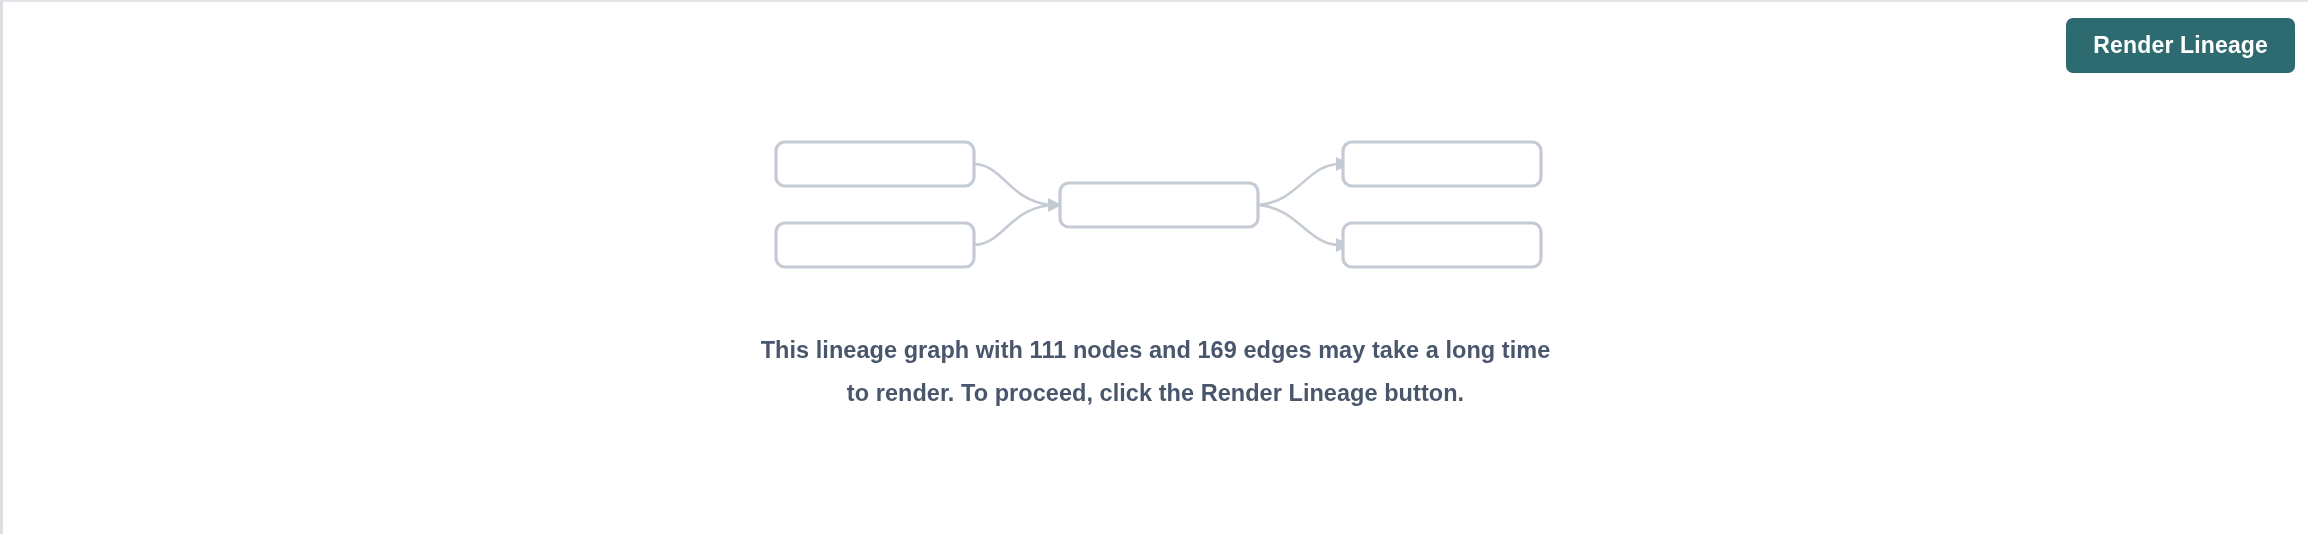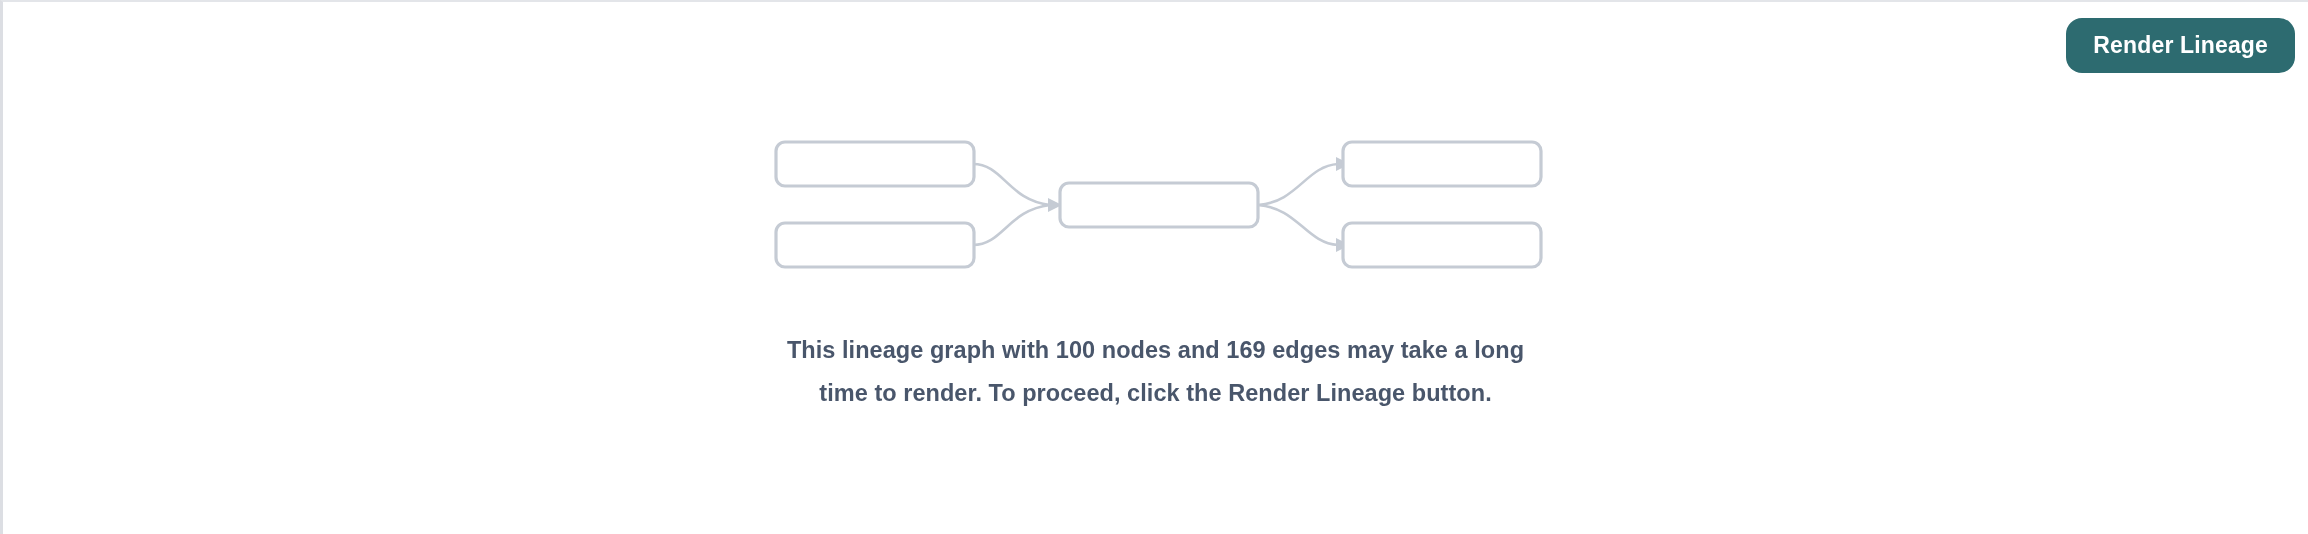--- a/index.html
+++ b/index.html
@@ -36,21 +36,21 @@
     top: 16px;
     right: 13px;
     height: 55px;
     padding: 0 27px;
     display: flex;
     align-items: center;
     justify-content: center;
     background: #2d6b70;
     color: #ffffff;
     border: none;
-    border-radius: 16px;
+    border-radius: 7px;
     font-family: "Liberation Sans", sans-serif;
     font-size: 23px;
     font-weight: bold;
     letter-spacing: 0.15px;
     cursor: pointer;
     white-space: nowrap;
   }
 
   
   .graph-placeholder {
@@ -124,15 +124,15 @@
       <polygon class="edge-arrow" points="578,108 592,115 578,122"></polygon>
 
       <rect class="node-rect" x="18" y="12" width="198" height="44" rx="9" ry="9"></rect>
       <rect class="node-rect" x="18" y="93" width="198" height="44" rx="9" ry="9"></rect>
       <rect class="node-rect" x="302" y="53" width="198" height="44" rx="9" ry="9"></rect>
       <rect class="node-rect" x="585" y="12" width="198" height="44" rx="9" ry="9"></rect>
       <rect class="node-rect" x="585" y="93" width="198" height="44" rx="9" ry="9"></rect>
     </svg>
   </div>
 
-  <div class="message">This lineage graph with 100 nodes and 169 edges may take a long time to render. To proceed, click the Render Lineage button.</div>
+  <div class="message">This lineage graph with 111 nodes and 169 edges may take a long time to render. To proceed, click the Render Lineage button.</div>
 
 </div>
 
 </body></html>

